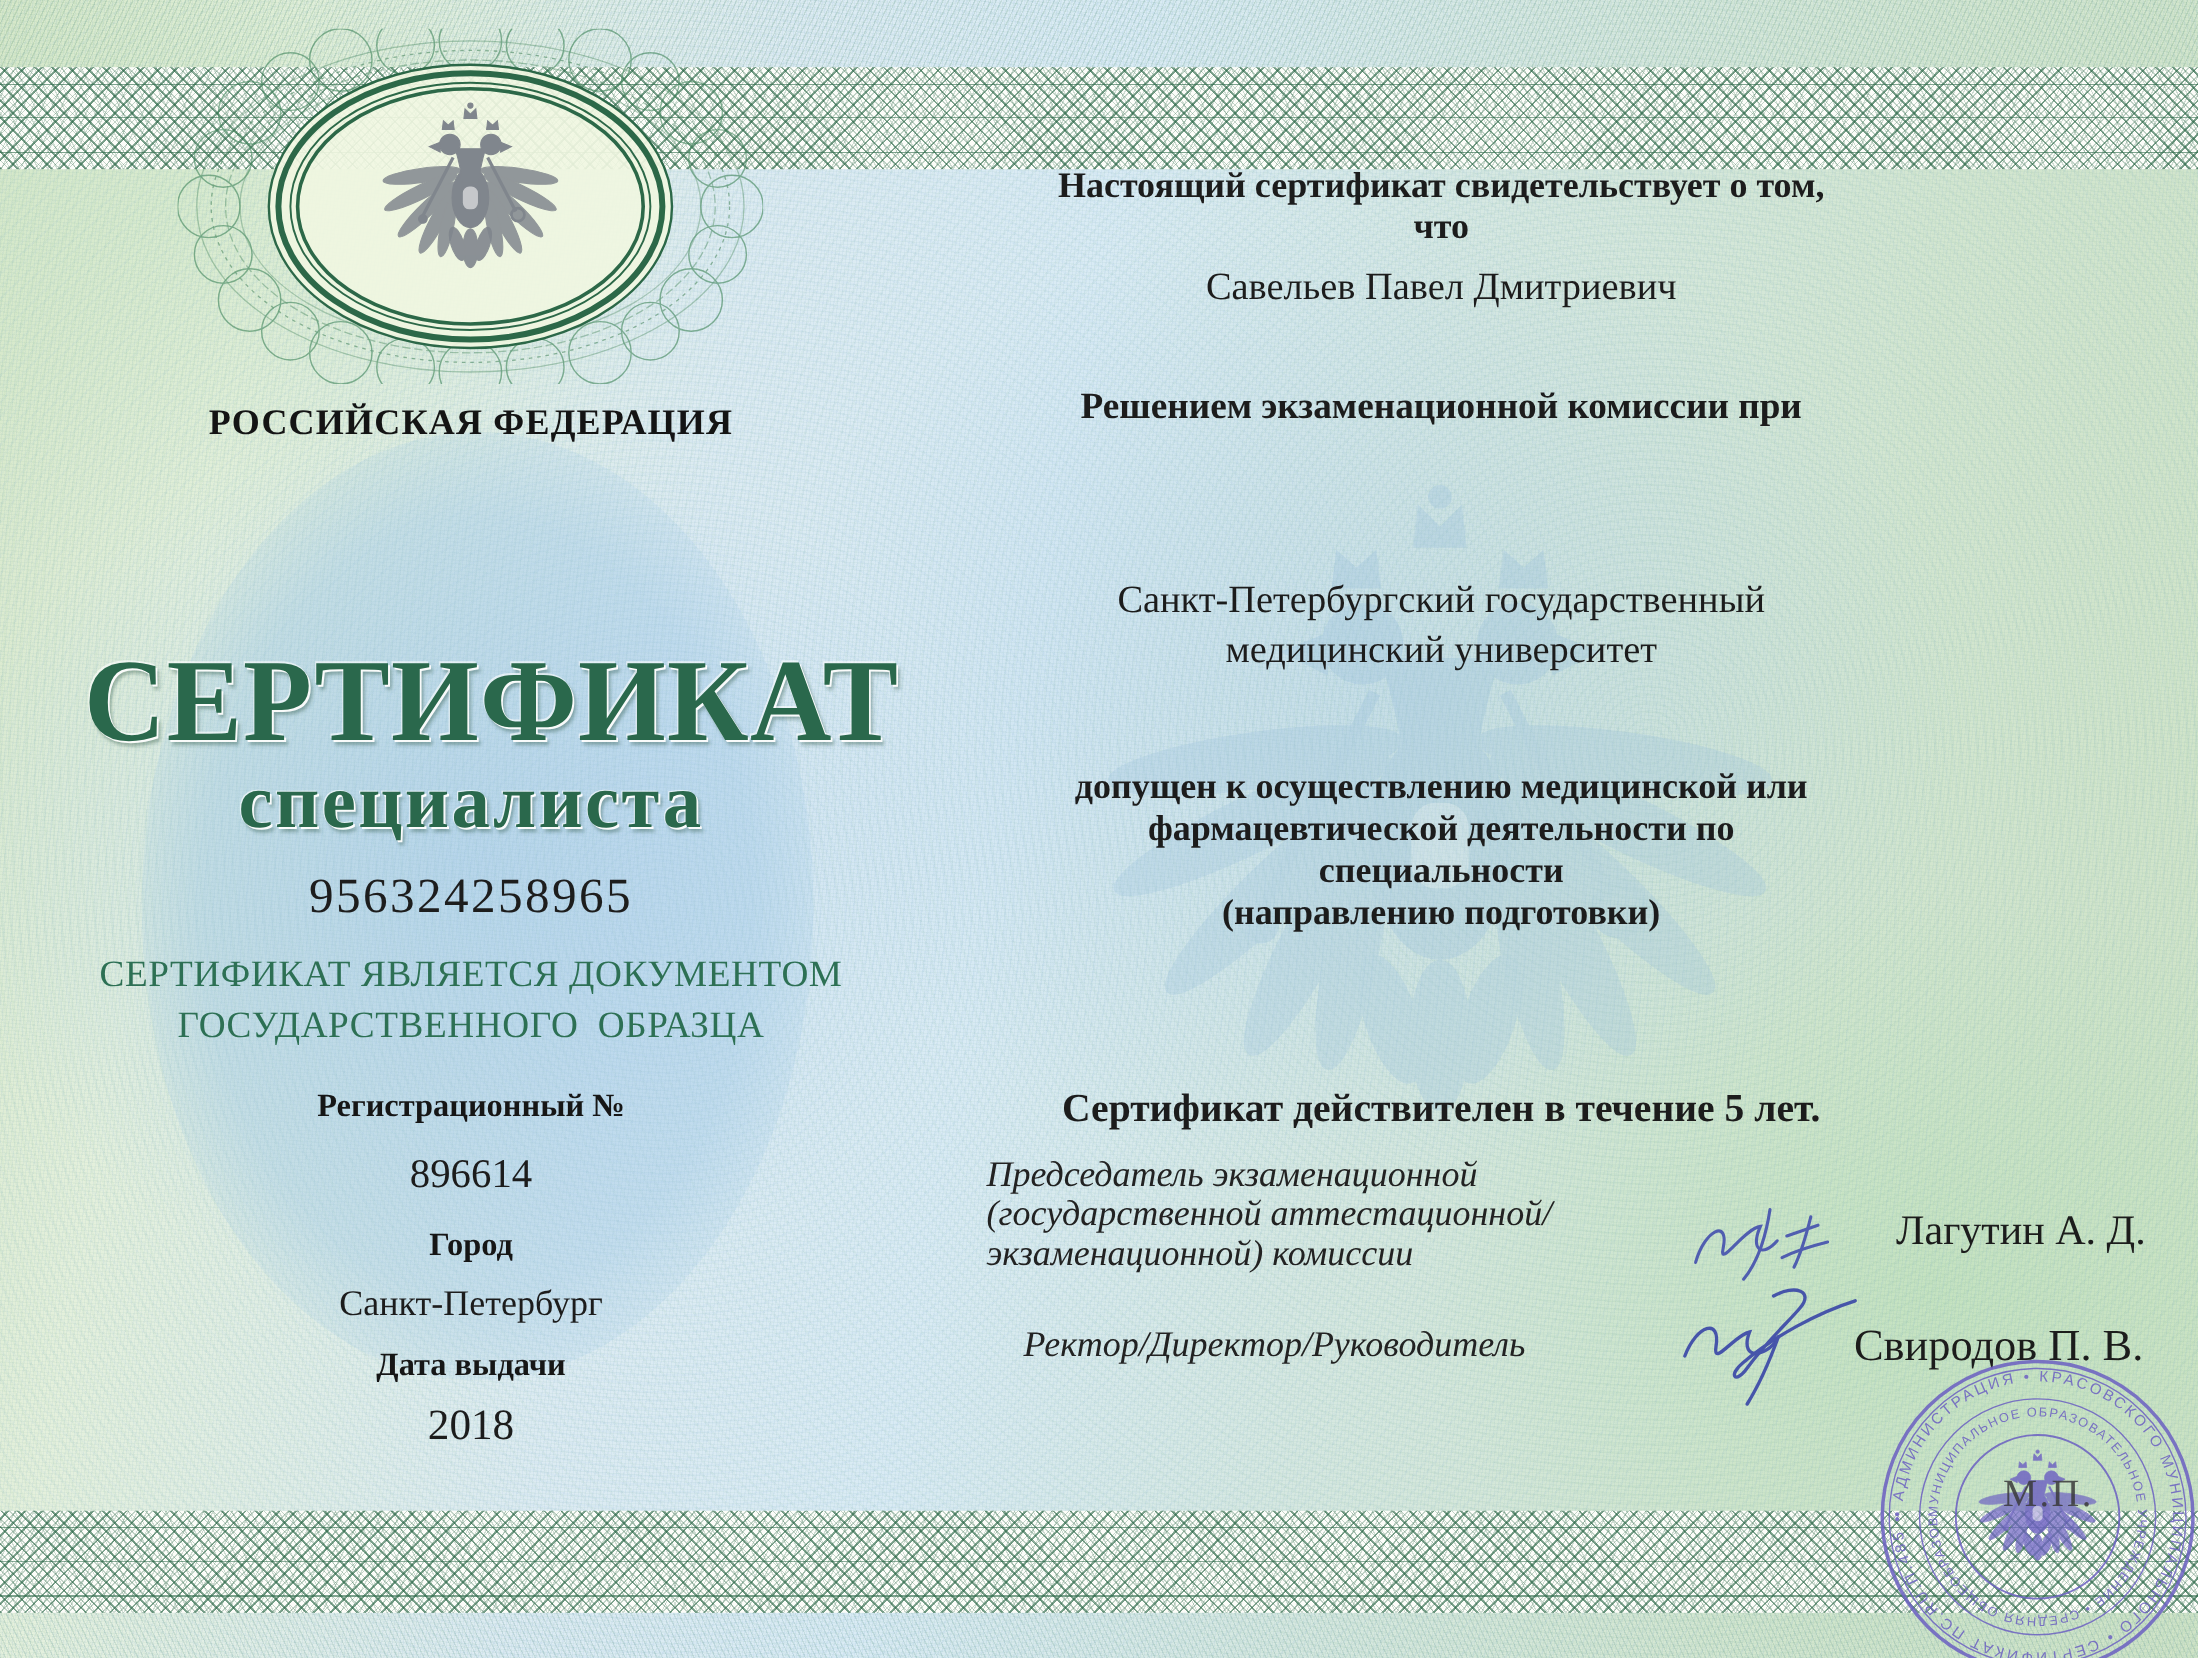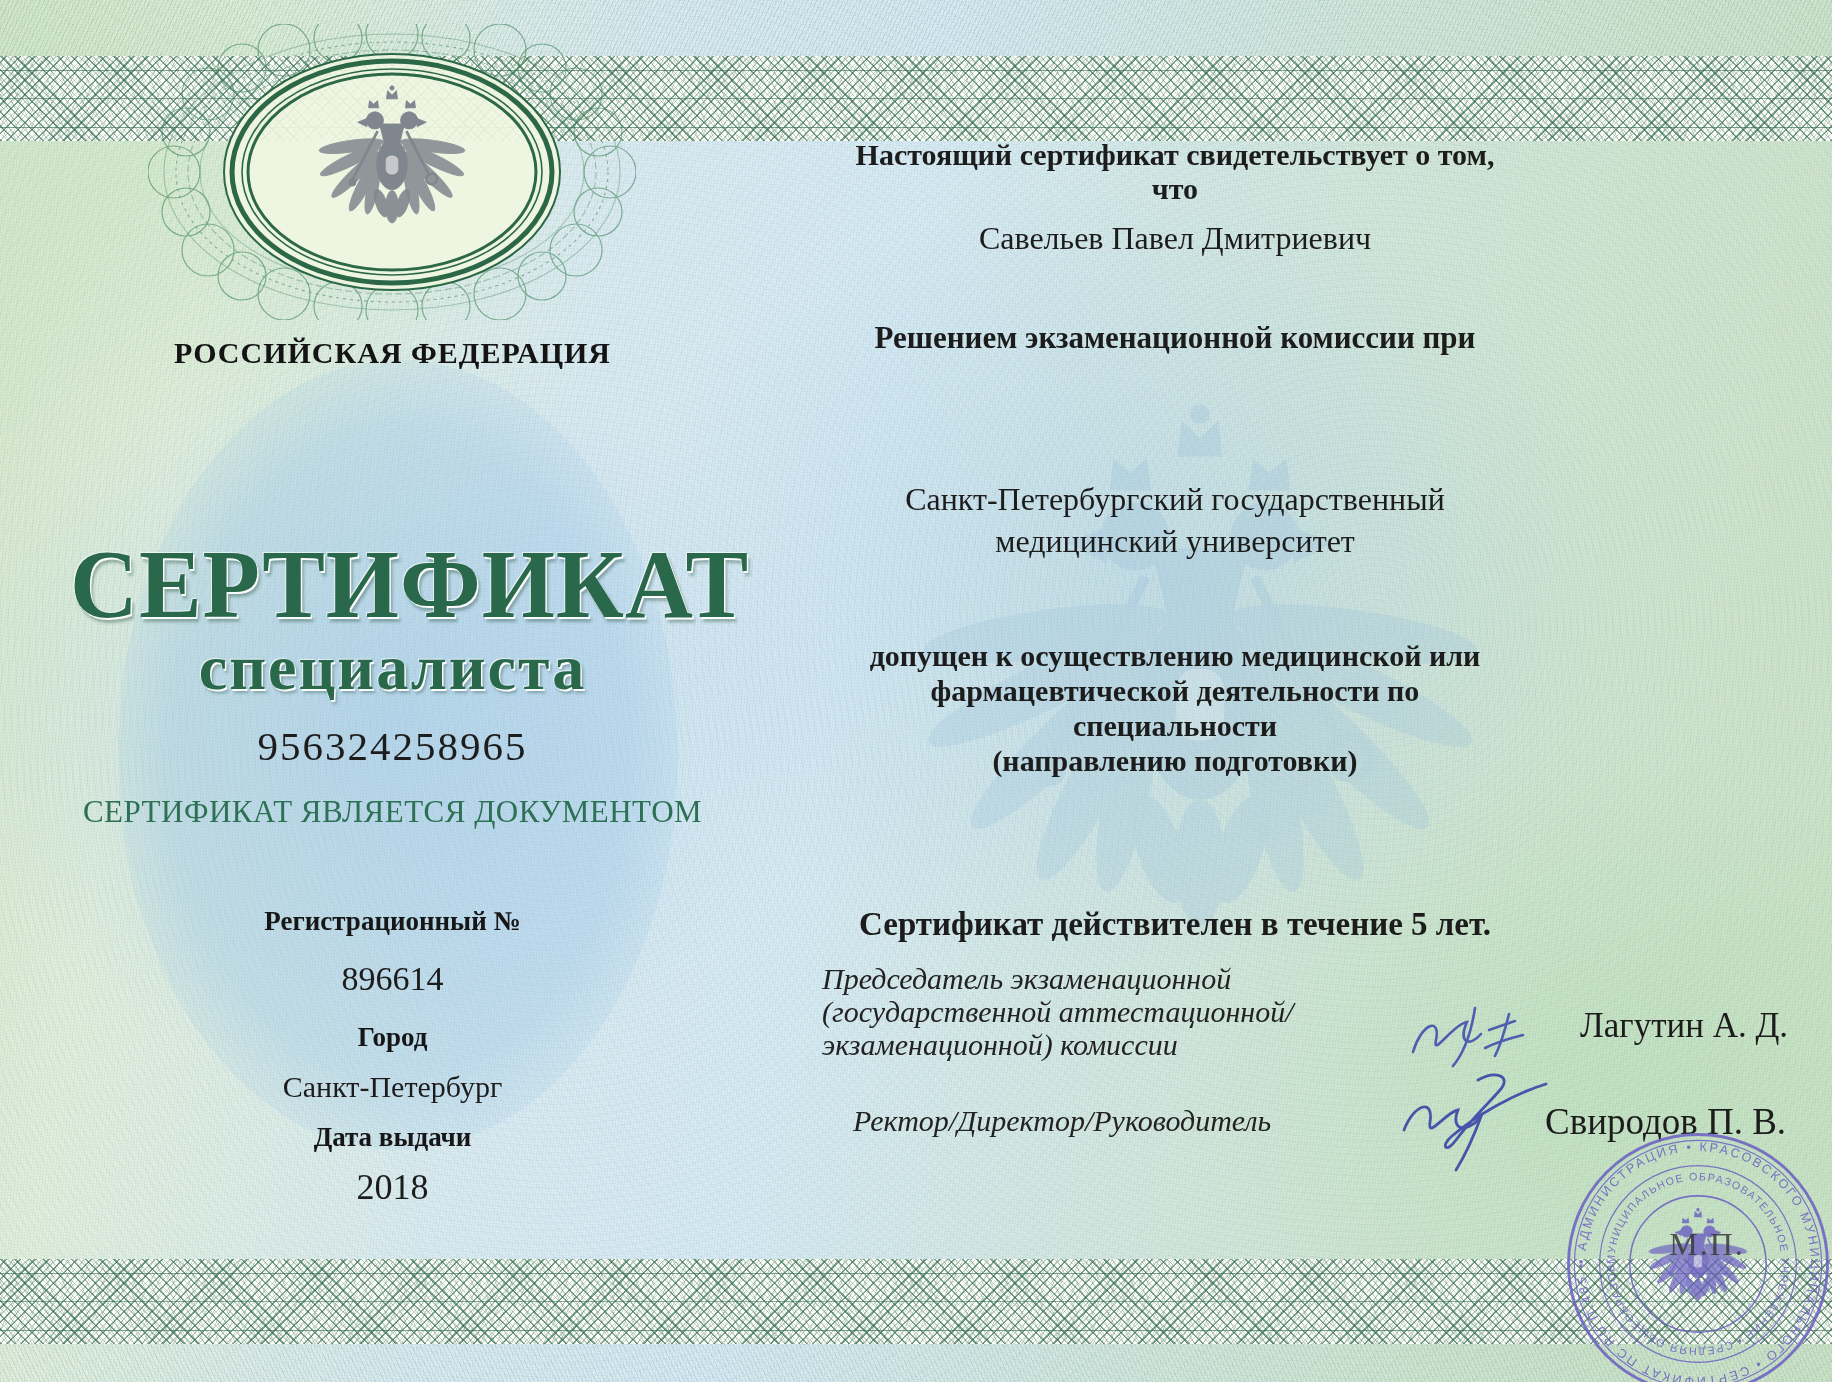--- a/index.html
+++ b/index.html
@@ -70,21 +70,21 @@
   }
   .blank-number { top:722px; font-size:41px; color:#1d1d1d; letter-spacing:2px; }
   .caps-green { font-size:31px; color:#2d7054; letter-spacing:.5px; }
   .caps1 { top:794px; } .caps2 { top:836px; word-spacing:8px; }
   .lbl-bold { font-size:27px; font-weight:700; color:#161616; }
   .reg-label { top:893px;margin-top:13px; } .reg-number { top:960px; font-size:34px; }
   .city-label { top:1022px; } .city-value { top:1070px; font-size:30px; }
   .date-label { top:1122px; } .date-value { top:1166px; font-size:36px; }
 
   
-  .right-col { left:845px; width:660px; }
+  .right-col { left:871px; width:660px; }
   .intro { top:138px; font-size:30px; font-weight:700; }
   .holder { top:220px; font-size:32px; }
   .decision { top:320px; font-size:31px; font-weight:700; }
   .institution { top:478px; font-size:32px; line-height:42px; }
   .admission { top:638px; font-size:30px; font-weight:700; line-height:35px; }
   .specialty { top:796px; font-size:36px; }
   .validity { top:906px; font-size:33px; font-weight:700; }
   .sign-label { font-style:italic; font-size:30px; line-height:33px; color:#222; }
   .chairman-label { left:822px; top:962px; width:560px; }
   .chairman-name { left:1580px; top:1006px; width:240px; font-size:35px; }
@@ -208,20 +208,21 @@
     <g color="#80868d">
       <use href="#eagle" x="154" y="55" width="180" height="180"></use>
     </g>
   </svg>
 
   <div class="abs c left-col country">РОССИЙСКАЯ ФЕДЕРАЦИЯ</div>
   <div class="abs c left-col big-title">СЕРТИФИКАТ</div>
   <div class="abs c left-col sub-title">специалиста</div>
   <div class="abs c left-col blank-number">956324258965</div>
   <div class="abs c left-col caps-green caps1">СЕРТИФИКАТ ЯВЛЯЕТСЯ ДОКУМЕНТОМ</div>
+  <div class="abs c left-col caps-green caps2">ГОСУДАРСТВЕННОГО ОБРАЗЦА</div>
   <div class="abs c left-col lbl-bold reg-label">Регистрационный №</div>
   <div class="abs c left-col reg-number">896614</div>
   <div class="abs c left-col lbl-bold city-label">Город</div>
   <div class="abs c left-col city-value">Санкт-Петербург</div>
   <div class="abs c left-col lbl-bold date-label">Дата выдачи</div>
   <div class="abs c left-col date-value">2018</div>
 
   <div class="abs c right-col intro">Настоящий сертификат свидетельствует о том, что</div>
   <div class="abs c right-col holder">Савельев Павел Дмитриевич</div>
   <div class="abs c right-col decision">Решением экзаменационной комиссии при</div>

